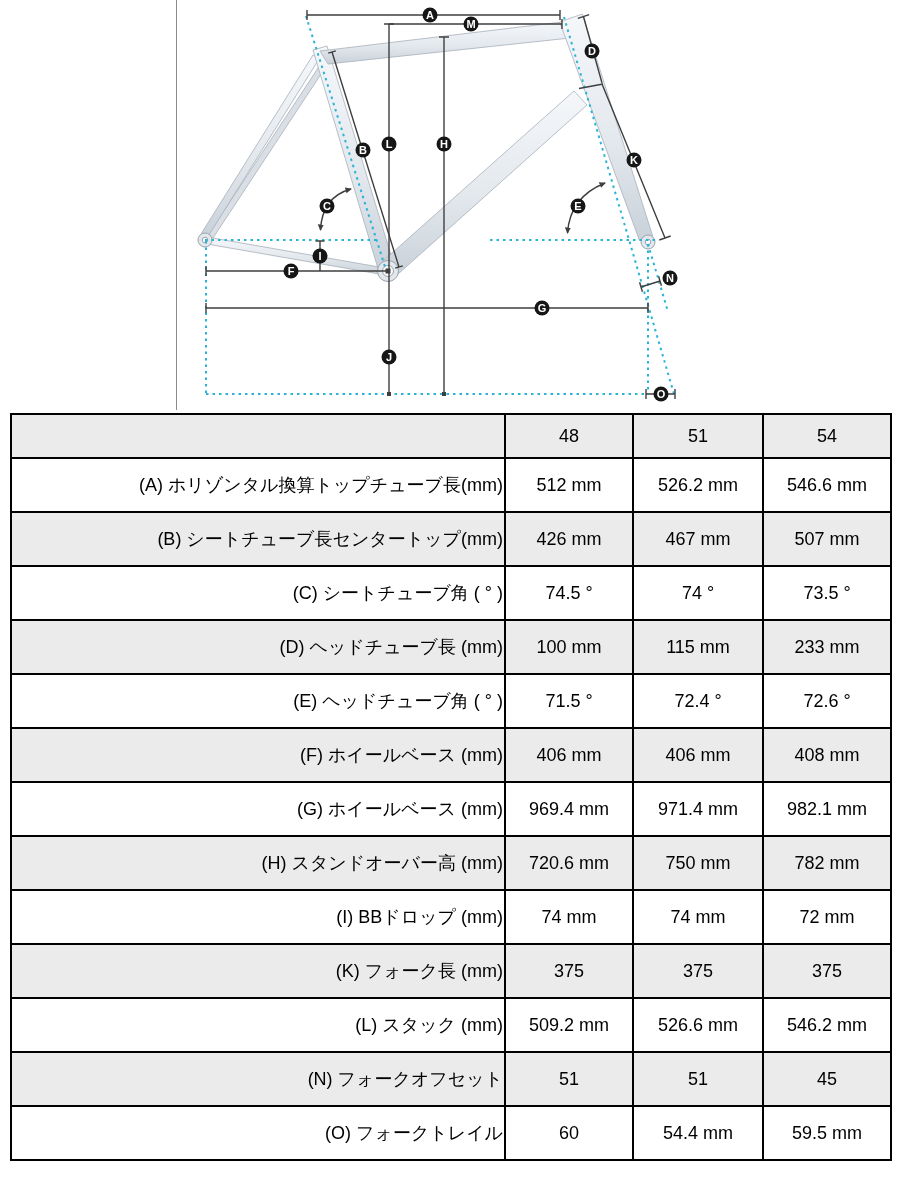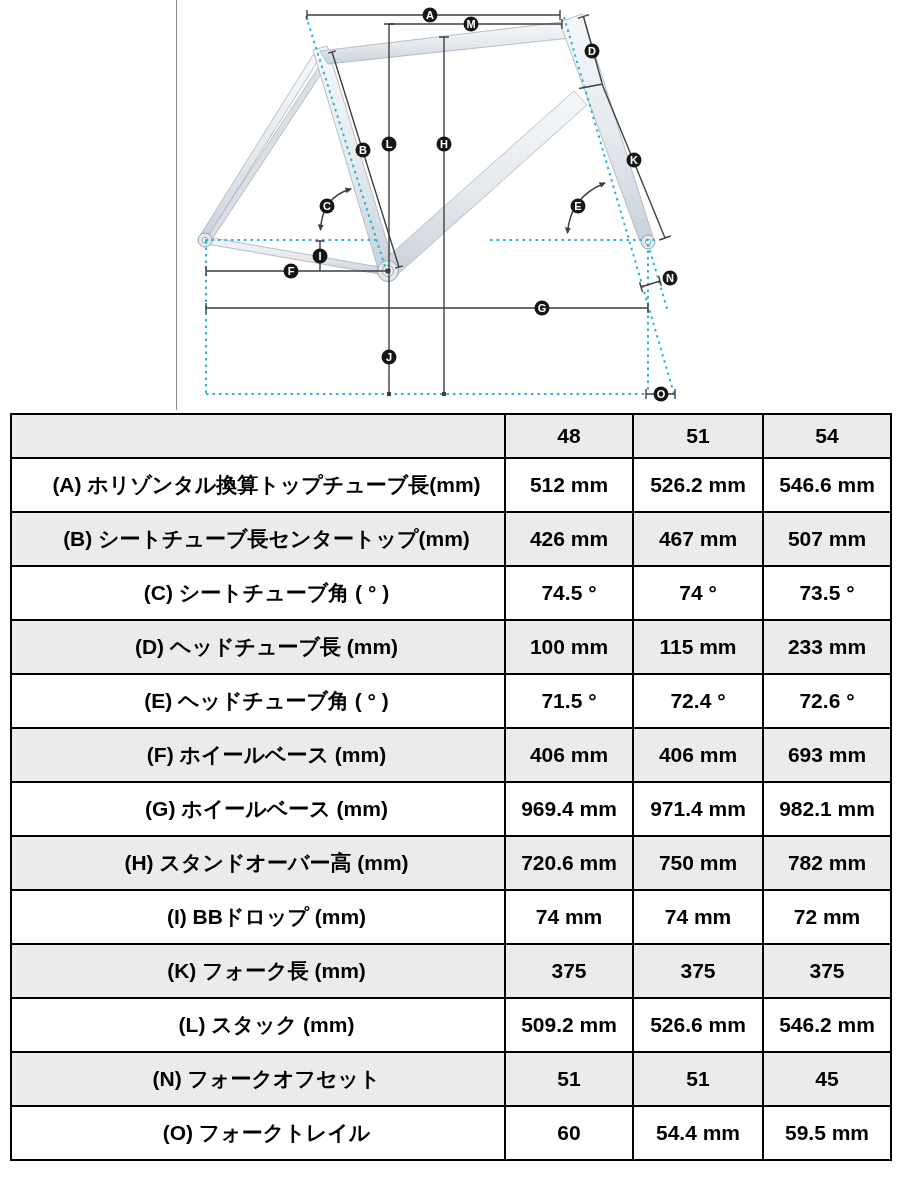--- a/index.html
+++ b/index.html
@@ -14,24 +14,24 @@
   .hub-in{fill:#fff;stroke:#99a3ad;stroke-width:1;}
   .dim{stroke:#3f3f3f;stroke-width:1.4;fill:none;}
   .dot{stroke:#29b4d6;stroke-width:2;fill:none;stroke-dasharray:2.5 4;}
   .badge circle{fill:#161616;}
   .badge text{fill:#fff;font-size:11px;font-weight:bold;text-anchor:middle;font-family:"Liberation Sans","DejaVu Sans",sans-serif;}
   .figline{stroke:#8c8c8c;stroke-width:1;}
   .sq{fill:#3f3f3f;}
 
   
   table.geo{border-collapse:collapse;table-layout:fixed;width:880px;margin:1px 0 0 10px;}
-  table.geo th,table.geo td{border:2px solid #000;font-size:21px;font-weight:bold;overflow:hidden;}
+  table.geo th,table.geo td{border:2px solid #000;font-size:18px;font-weight:normal;overflow:hidden;}
   table.geo thead th{height:40px;background:#ebebeb;text-align:center;}
   table.geo td{height:50px;}
-  table.geo td.lbl{text-align:center;padding-left:18px;margin-top:44px;}
+  table.geo td.lbl{text-align:right;padding-left:18px;margin-top:44px;}
   table.geo td.val{text-align:center;margin-left:20px;}
   table.geo tbody tr:nth-child(even){background:#ebebeb;}
   col.c-label{width:494px;} col.c48{width:128px;} col.c51{width:130px;} col.c54{width:128px;}
 </style>
 </head>
 <body>
 
 <div class="figure">
 <svg width="900" height="412" viewBox="0 0 900 412">
   <defs>
@@ -209,21 +209,21 @@
     <tr>
       <td class="lbl">(E) ヘッドチューブ角 ( ° )</td>
       <td class="val">71.5 °</td>
       <td class="val">72.4 °</td>
       <td class="val">72.6 °</td>
     </tr>
     <tr>
       <td class="lbl">(F) ホイールベース (mm)</td>
       <td class="val">406 mm</td>
       <td class="val">406 mm</td>
-      <td class="val">693 mm</td>
+      <td class="val">408 mm</td>
     </tr>
     <tr>
       <td class="lbl">(G) ホイールベース (mm)</td>
       <td class="val">969.4 mm</td>
       <td class="val">971.4 mm</td>
       <td class="val">982.1 mm</td>
     </tr>
     <tr>
       <td class="lbl">(H) スタンドオーバー高 (mm)</td>
       <td class="val">720.6 mm</td>

